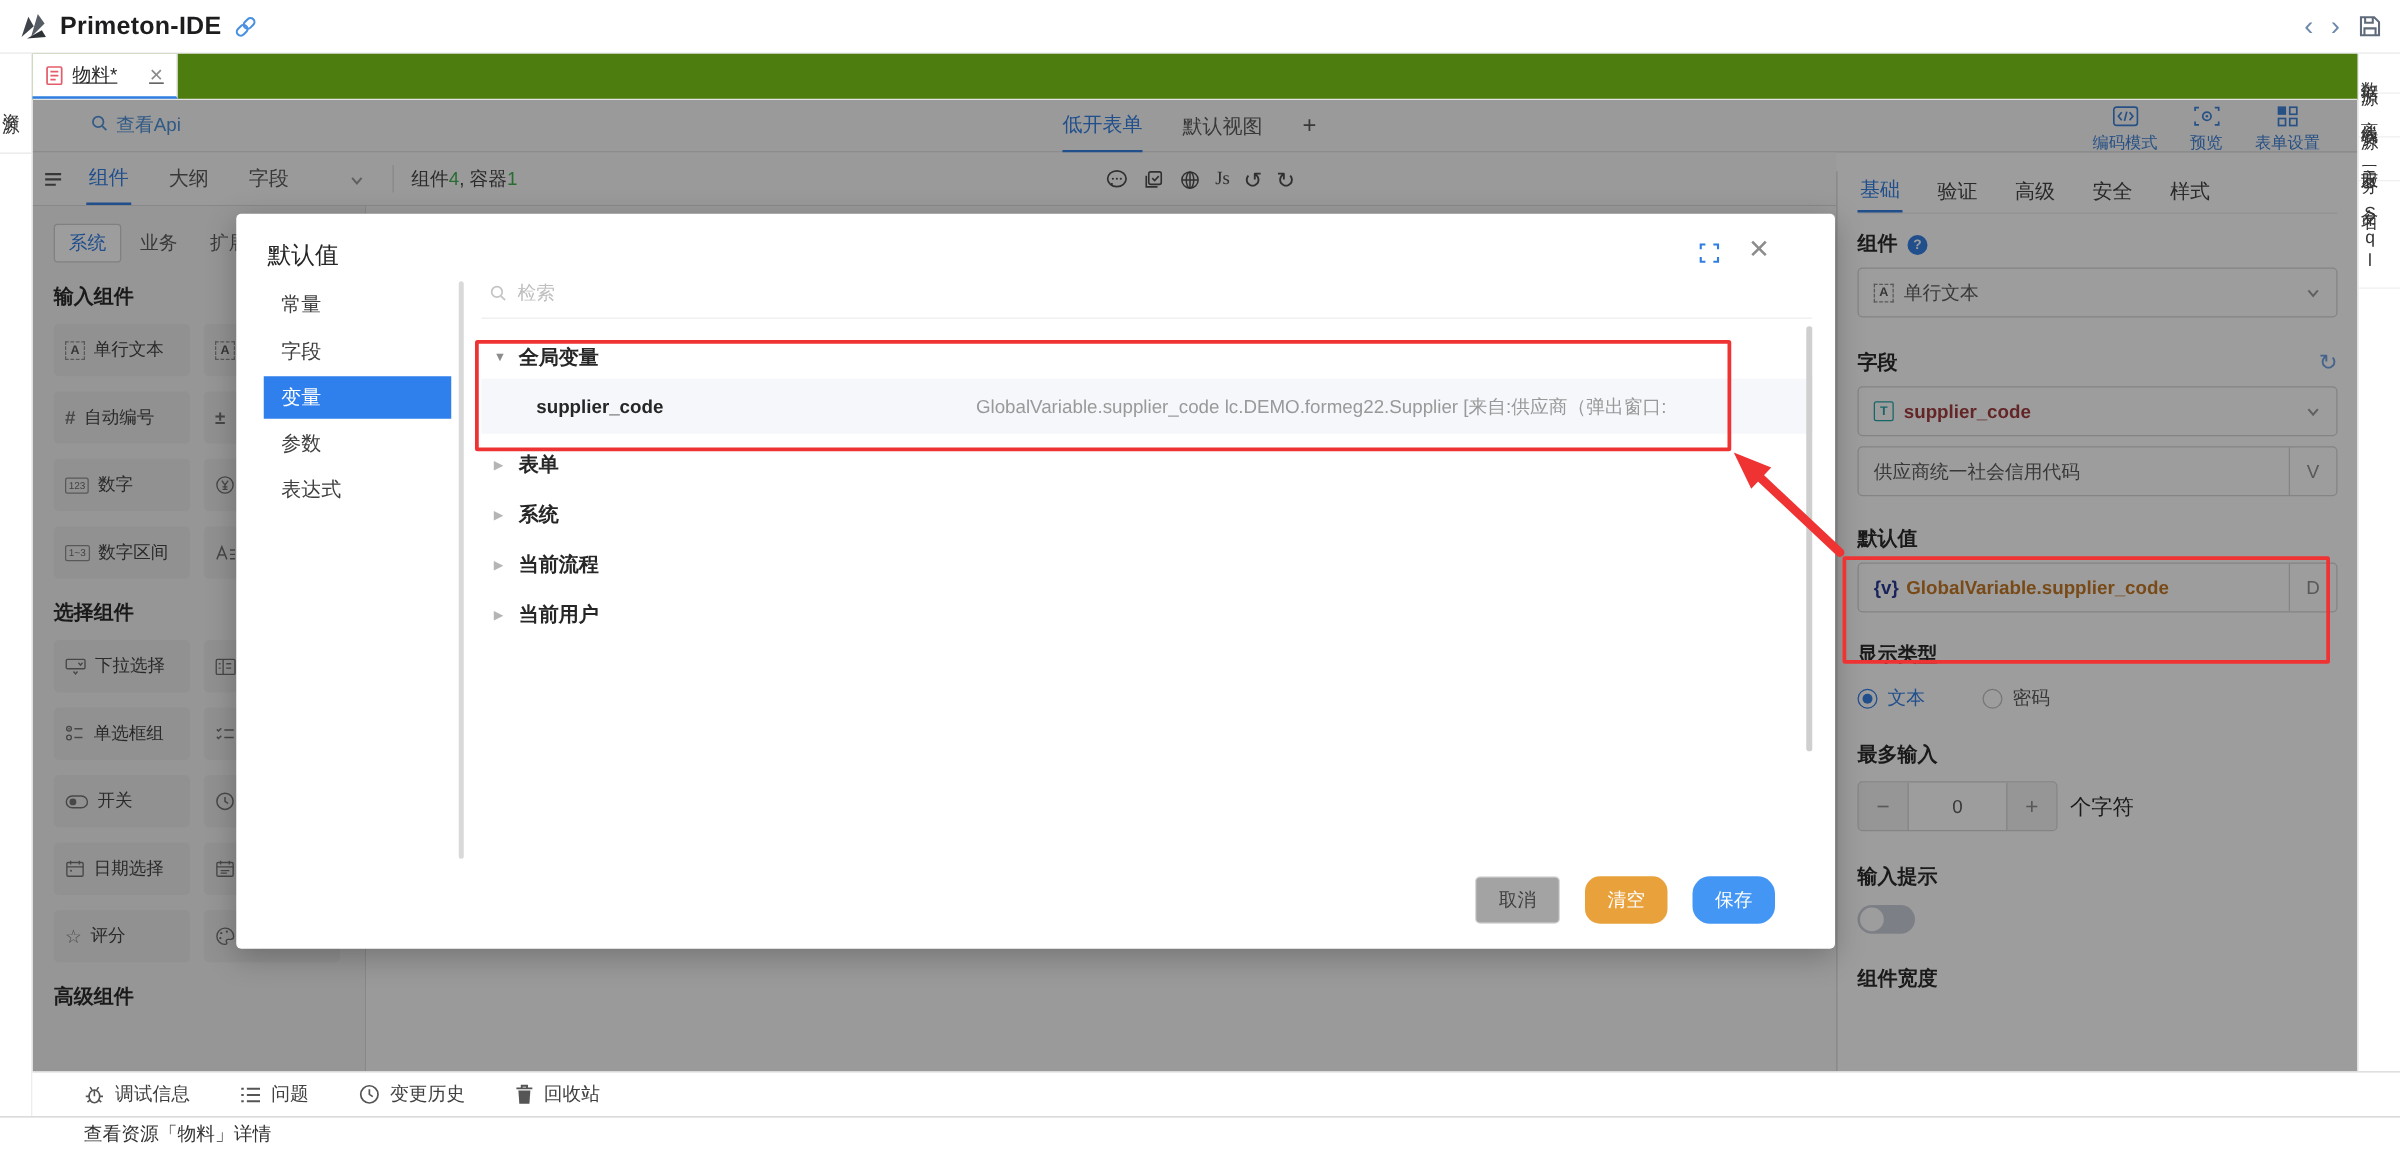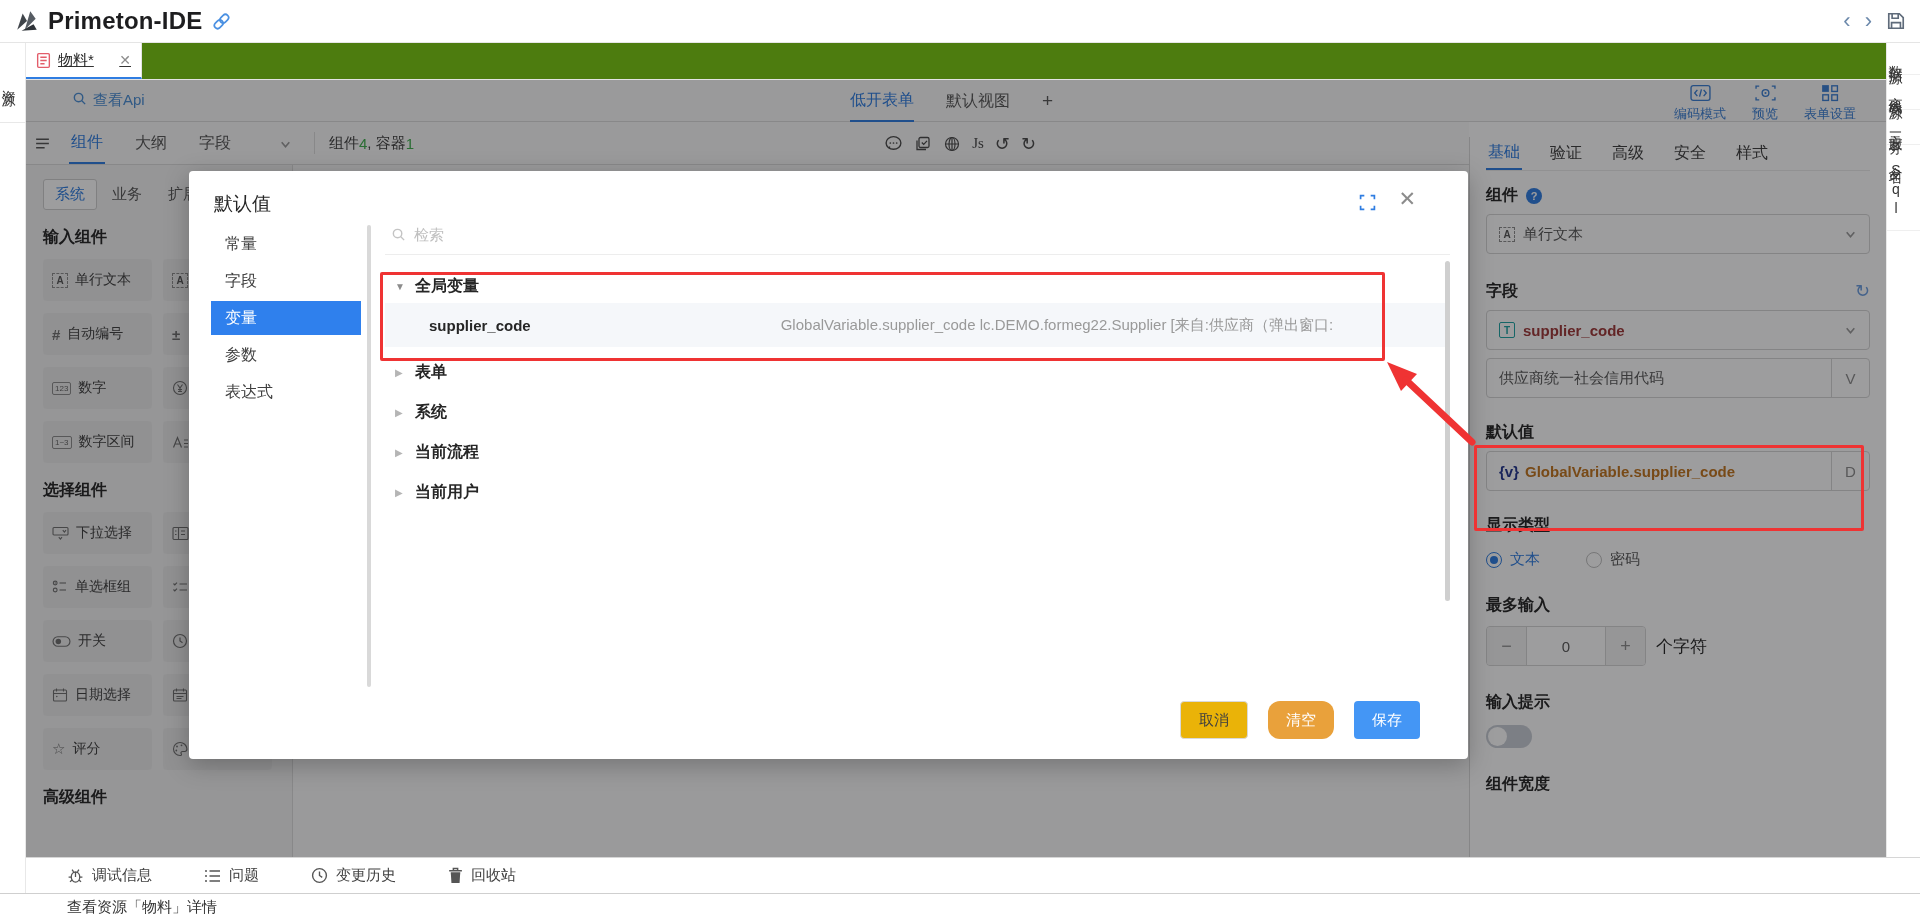--- a/index.html
+++ b/index.html
@@ -2,21 +2,21 @@
 <html style="--accent: #2f7de1; --annotation-red: #ef3333; --clear-orange: #e9a13b; --save-blue: #4496f5; --num-green: #3faf4e; --var-orange: #c2751f; --field-red: #9e3838;"><head>
 <meta charset="utf-8">
 <style>
   * { margin:0; padding:0; box-sizing:border-box; }
   html,body { width:1920px; height:920px; font-family:"Liberation Sans","DejaVu Sans",sans-serif; background:#fff; overflow:hidden; position:relative; color:#333; }
   svg { display:block; }
   :root { --accent:#2f7de1; --annotation-red:#ef3333; --clear-orange:#e9a13b; --save-blue:#4496f5; --num-green:#3faf4e; --var-orange:#c2751f; --field-red:#9e3838; }
 
   
   #titlebar { position:absolute; left:0; top:0; width:1920px; height:43px; background:#fff; border-bottom:1px solid #e5e5e5; display:flex; align-items:center; padding:0 14px; }
-  .app-title { font-size:24px; font-weight:bold; color:#1d1d1f; margin-left:8px; letter-spacing:.2px; }
+  .app-title { font-size:20px; font-weight:bold; color:#1d1d1f; margin-left:8px; letter-spacing:.2px; }
   .title-link { margin-left:10px; }
   .tb-right { margin-left:auto; display:flex; align-items:center; gap:14px; }
   .nav-chev { font-size:22px; color:#6c89ab; line-height:20px; cursor:default; }
 
   
   #leftstrip { position:absolute; left:0; top:43px; width:26px; height:850px; background:#fff; border-right:1px solid #e8e8e8; }
   #leftstrip .vlabel { writing-mode:vertical-lr; text-orientation:upright; font-size:14px; color:#333; margin:8px auto 0; letter-spacing:3px; padding-bottom:10px; border-bottom:1px solid #e8e8e8; display:block; width:100%; text-align:center; height:72px; }
   #rightstrip { position:absolute; left:1886px; top:43px; width:34px; height:814px; background:#fff; border-left:1px solid #e8e8e8; }
   #rightstrip .vitem { writing-mode:vertical-lr; text-orientation:upright; font-size:14px; color:#333; letter-spacing:3px; margin:0 auto; padding:11px 0; display:block; text-align:center; width:100%; border-bottom:1px solid #efefef; cursor:pointer; }
 
@@ -124,32 +124,32 @@
   .caret.closed { color:#b5b5b5; }
   .tree-group .gname { font-size:16px; font-weight:bold; color:#262626; }
   .tree-item { height:44px; background:#f5f7fa; display:flex; align-items:center; cursor:pointer; }
   .tree-item .iname { font-size:15px; font-weight:bold; color:#262626; margin-left:44px; white-space:nowrap; }
   .tree-item .idesc { flex:1; margin-left:250px; font-size:15px; color:#999; white-space:nowrap; overflow:hidden; }
   .tree-row { height:30px; margin-top:10px; display:flex; align-items:center; cursor:pointer; }
   .tree-row .gname { font-size:16px; font-weight:bold; color:#262626; }
   .m-scroll { position:absolute; right:0; top:46px; width:5px; height:340px; background:#cfcfcf; border-radius:3px; cursor:pointer; }
   .m-footer { position:absolute; right:48px; bottom:20px; display:flex; gap:20px; }
   .m-btn { height:38px; border-radius:4px; font-size:15px; display:flex; align-items:center; justify-content:center; cursor:pointer; padding:0 18px; }
-  .m-btn.cancel { background:#eab308; border:1px solid #d9d9d9; color:#404040; }
+  .m-btn.cancel { background:#a3a3a3; border:1px solid #d9d9d9; color:#404040; }
   .m-btn.clear { background:var(--clear-orange); color:#fff;border-radius:12px; }
-  .m-btn.save { background:var(--save-blue); color:#fff; }
+  .m-btn.save { background:var(--save-blue); color:#fff;border-radius:14px; }
 
   
   .anno { position:absolute; border:3px solid var(--annotation-red); z-index:30; border-radius:2px; pointer-events:none; }
   #anno-box1 { left:354px; top:192px; width:1005px; height:89px; }
   #anno-box2 { left:1448px; top:365px; width:390px; height:86px; }
   #anno-arrow { position:absolute; left:1340px; top:270px; z-index:30; pointer-events:none; }
 
   
-  #bottombar { position:absolute; left:26px; top:857px; width:1894px; height:36px; background:#fff; border-top:1px solid #d6d6d6; display:flex; align-items:center; gap:52px; padding-left:41px; }
+  #bottombar { position:absolute; left:26px; top:857px; width:1894px; height:36px; background:#fff; border-top:1px solid #d6d6d6; display:flex; align-items:center; gap:40px; padding-left:41px; }
   .bb-item { display:flex; align-items:center; gap:8px; font-size:15px; color:#404040; cursor:pointer; }
   #statusbar { position:absolute; left:0; top:893px; width:1920px; height:27px; background:#fff; border-top:1px solid #cfcfcf; display:flex; align-items:center; padding-left:67px; font-size:15px; color:#333; }
 </style>
 </head>
 <body>
 
 <div id="titlebar">
   <span>
       <svg width="26" height="26" viewBox="0 0 24 24">
         <path d="M3 20 L8 5 L12 12 Z" fill="#3f444a"></path>

